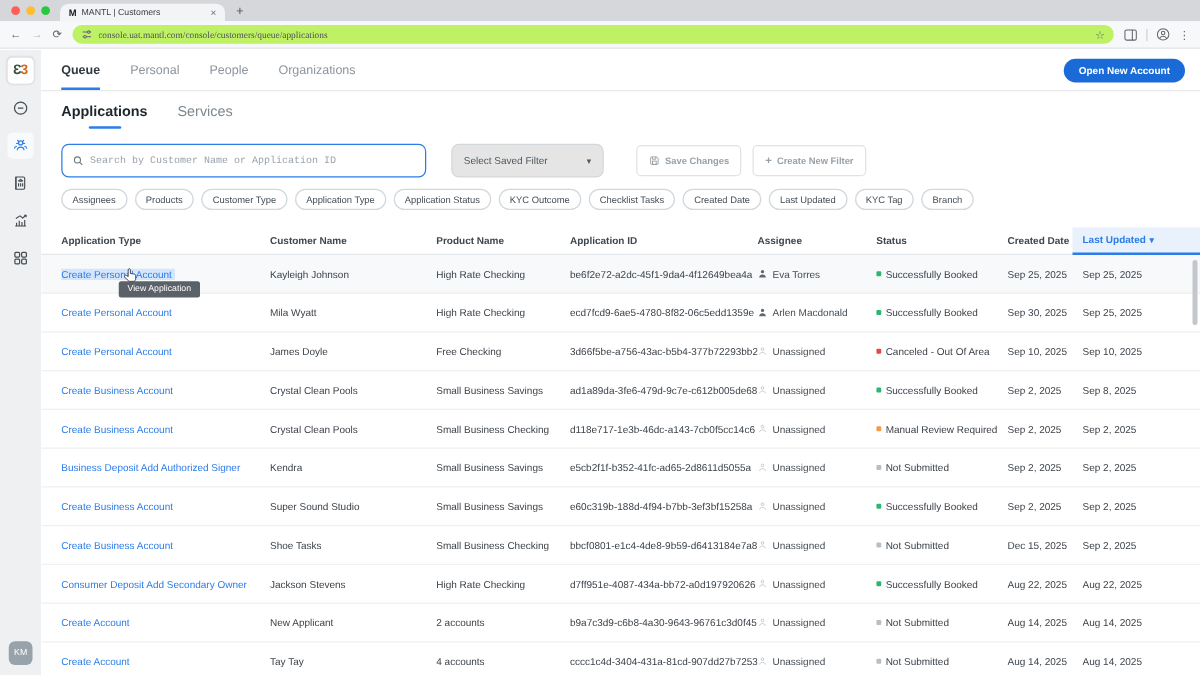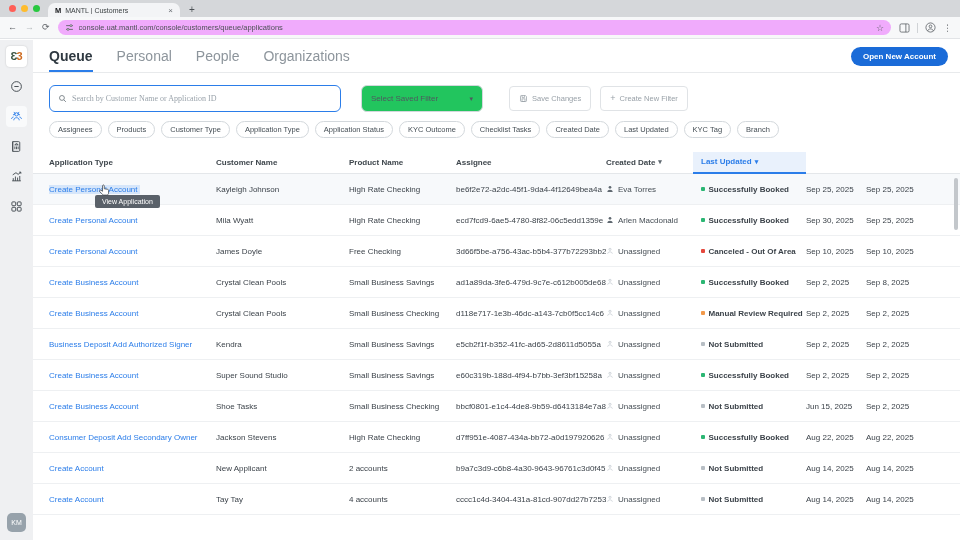--- a/index.html
+++ b/index.html
@@ -13,58 +13,58 @@
   .t-red{background:#ff5f57}.t-yel{background:#febc2e}.t-grn{background:#28c840}
   .tab { width:132px; height:14px; background:#f3f4f6; border-radius:7px 7px 0 0; display:flex; align-items:center; gap:4px; padding:0 7px; font-size:7px; color:#3b4043; }
   .tab .fav { font-weight:bold; font-size:7.5px; color:#15171a; }
   .tab .ttl { flex:1; white-space:nowrap; overflow:hidden; }
   .tab .x { color:#6b7075; font-size:8px; }
   .newtab { color:#4b5054; font-size:10px; margin-left:9px; line-height:14px; }
 
   .btoolbar { height:22px; background:#f7f8f9; border-bottom:1px solid #e2e4e7; display:flex; align-items:center; padding:0 8px; gap:8px; }
   .nav-ic { font-size:9px; color:#5f6368; line-height:1; }
   .nav-ic.dis { color:#b8bcc0; }
-  .url-pill { flex:1; height:15px; background:#f0abfc; border-radius:8px; display:flex; align-items:center; gap:5px; padding:0 7px; }
+  .url-pill { flex:1; height:15px; background:#bef264; border-radius:8px; display:flex; align-items:center; gap:5px; padding:0 7px;font-family:Liberation Serif, serif; }
   .url-pill svg { flex:none; }
   .url-txt { flex:1; font-size:7.5px; color:#4d5156; white-space:nowrap; overflow:hidden; }
   .star { color:#5f6368; font-size:9px; }
   .chrome-right { display:flex; align-items:center; gap:7px; }
   .vdiv { width:1px; height:10px; background:#d0d3d6; }
   .dots { color:#5f6368; font-size:9px; letter-spacing:0; }
 
   
   .app { position:absolute; top:40px; left:0; right:0; bottom:0; display:flex; }
   .side { width:33px; background:#eff0f2; display:flex; flex-direction:column; align-items:center; padding-top:6px; position:relative; flex:none; }
   .logo { width:21px; height:21px; background:#fff; border-radius:4px; box-shadow:0 0 2px rgba(0,0,0,.18); display:flex; align-items:center; justify-content:center; font-size:11px; font-weight:bold; line-height:1; }
   .logo .l { color:#35503e; margin-right:-1px; }
   .logo .r { color:#cd6a1f; }
   .side-ic { width:21px; height:21px; margin-top:9px; display:flex; align-items:center; justify-content:center; color:#454c52; border-radius:4px; }
   .side-ic.active { color:#2b7de9; background:#f9fafb; }
   .avatar { position:absolute; bottom:8px; width:19px; height:19px; background:#97a2ab; border-radius:5px; color:#fff; font-size:7px; display:flex; align-items:center; justify-content:center; }
 
   .main { flex:1; display:flex; flex-direction:column; background:#fff; position:relative; min-width:0; }
 
   .nav-row { height:33px; display:flex; align-items:center; padding:0 12px 0 16px; border-bottom:1px solid #e8eaec; flex:none; }
-  .nav-item { font-size:14px; color:#8d959c; margin-right:24px; height:100%; display:flex; align-items:center; position:relative; }
+  .nav-item { font-size:10px; color:#8d959c; margin-right:24px; height:100%; display:flex; align-items:center; position:relative; }
   .nav-item.active { color:#2f3941; font-weight:bold; }
   .nav-item.active::after { content:''; position:absolute; left:0; right:0; bottom:0; height:2px; background:#2b7de9; }
   .open-btn { margin-left:auto; background:#1a6bd8; color:#fff; font-size:8px; font-weight:bold; padding:5px 12px; border-radius:11px; border:none; font-family:inherit; }
 
   .page-tabs { padding:11px 16px 0; display:flex; gap:24px; flex:none; }
   .ptab { font-size:11.5px; color:#7d868c; padding-bottom:7px; position:relative; }
   .ptab.active { color:#1f262b; font-weight:bold; }
   .ptab.active::after { content:''; position:absolute; left:50%; transform:translateX(-50%); bottom:0; width:26px; height:2.5px; border-radius:2px; background:#2b7de9; }
 
   .toolbar-row { display:flex; align-items:center; padding:12px 16px 0; flex:none; }
   .search-box { width:292px; height:27px; border:1.5px solid #2b7de9; border-radius:6px; display:flex; align-items:center; gap:5px; padding:0 8px; }
-  .search-box input { border:none; outline:none; flex:1; font-size:8px; font-family:Liberation Serif, serif; color:#333; background:transparent; }
+  .search-box input { border:none; outline:none; flex:1; font-size:8px; font-family:Liberation Mono, monospace; color:#333; background:transparent; }
   .search-box input::placeholder { color:#9aa3ab; }
-  .saved-filter { width:122px; height:27px; border:1px solid #d3d8dc; border-radius:6px; display:flex; align-items:center; justify-content:space-between; padding:0 9px; font-size:8px; color:#4f585f; margin-left:20px; background:#22c55e; }
+  .saved-filter { width:122px; height:27px; border:1px solid #d3d8dc; border-radius:6px; display:flex; align-items:center; justify-content:space-between; padding:0 9px; font-size:8px; color:#4f585f; margin-left:20px; background:#e5e5e5; }
   .chev { font-size:7px; color:#4f585f; }
-  .btn-light { height:25px; border:1px solid #e0e3e6; border-radius:4px; background:#fff; color:#99a1a8; font-size:7.5px; display:flex; align-items:center; gap:4px; padding:0 9px; font-family:inherit; }
+  .btn-light { height:25px; border:1px solid #e0e3e6; border-radius:4px; background:#fff; color:#99a1a8; font-size:7.5px; display:flex; align-items:center; gap:4px; padding:0 9px; font-family:inherit;font-weight:bold; }
   .btn-light.first { margin-left:26px; }
   .btn-light + .btn-light { margin-left:9px; }
   .plus { font-size:9px; line-height:1; }
 
   .chips-row { display:flex; gap:6px; padding:9px 16px 13px; flex:none; }
   .chip { border:1px solid #d3d8dc; border-radius:10px; padding:3px 8px; font-size:7.5px; color:#454e55; background:#fff; white-space:nowrap; }
 
   
   .grid { display:grid; grid-template-columns:167px 133px 107px 150px 95px 105px 60px 1fr; padding-left:16px; align-items:center; }
   .thead { height:23px; font-size:8px; font-weight:bold; color:#3f474d; border-bottom:1px solid #e4e7ea; flex:none; }
@@ -75,21 +75,21 @@
 
   .tbody { position:relative; flex:1; overflow:hidden; }
   .row { height:31px; font-size:8px; color:#3c434a; border-bottom:1px solid #eef0f2; }
   .row.hovered { background:#f7f9fb; }
   .cell-link { color:#2b7de9; text-decoration:none; white-space:nowrap; }
   .cell-link.link-highlight { background:#d6e6fa; padding:1px 2px; margin-left:-2px; }
   .cell { white-space:nowrap; overflow:hidden; }
   .assignee { display:flex; align-items:center; gap:4px; color:#454d54; }
   .assignee .icon-filled { color:#5f6870; display:flex; }
   .assignee .icon-outline { color:#b9c1c8; display:flex; }
-  .status { display:flex; align-items:center; gap:4px;font-weight:bold; }
+  .status { display:flex; align-items:center; gap:4px; }
   .dot { width:3.5px; height:3.5px; border-radius:1px; flex:none; }
   .lu-cell { padding-left:0; }
 
   .scrollbar { position:absolute; right:2px; top:0; bottom:0; width:4px; }
   .thumb { position:absolute; top:4px; right:0; width:4px; height:52px; background:#c3c7cb; border-radius:2px; }
 
   .hover-cursor { position:absolute; left:64px; top:10px; z-index:6; }
   .tooltip { position:absolute; left:62px; top:21px; background:#5a6169; color:#fff; font-size:7px; padding:3px 7px; border-radius:2px; z-index:5; white-space:nowrap; }
 </style>
 </head>
@@ -186,20 +186,24 @@
   <div class="main">
 
     <div class="nav-row">
       <span class="nav-item active">Queue</span>
       <span class="nav-item">Personal</span>
       <span class="nav-item">People</span>
       <span class="nav-item">Organizations</span>
       <button class="open-btn">Open New Account</button>
     </div>
 
+    <div class="page-tabs">
+      <span class="ptab active">Applications</span>
+      <span class="ptab">Services</span>
+    </div>
 
     <div class="toolbar-row">
       <div class="search-box">
         <svg width="9" height="9" viewBox="0 0 24 24" fill="none" stroke="#6b747b" stroke-width="2.2">
             <circle cx="10.5" cy="10.5" r="6.5"></circle>
             <path d="M15.5 15.5L21 21"></path>
           </svg>
         <input placeholder="Search by Customer Name or Application ID" style="">
       </div>
       <div class="saved-filter">
@@ -231,21 +235,23 @@
         <span class="chip">Created Date</span>
         <span class="chip">Last Updated</span>
         <span class="chip">KYC Tag</span>
         <span class="chip">Branch</span>
       </div>
 
     <div class="grid thead">
       <div class="th">Application Type</div>
       <div class="th">Customer Name</div>
       <div class="th">Product Name</div>
+      <div class="th">Application ID</div>
       <div class="th">Assignee</div>
+      <div class="th">Status</div>
       <div class="th">
         <span>Created Date</span>
         <span class="tri">▾</span>
       </div>
       <div class="th lu">
         <span>Last Updated</span>
         <span class="tri">▾</span>
       </div>
     </div>
 
@@ -420,21 +426,21 @@
                 <circle cx="12" cy="7" r="3.2"></circle>
                 <path d="M5 20c.7-3.6 3.5-5.4 7-5.4s6.3 1.8 7 5.4"></path>
               </svg>
             </span>
       <span>Unassigned</span>
     </div>
     <div class="cell status">
       <span class="dot" style="background: rgb(183, 190, 196);"></span>
       <span>Not Submitted</span>
     </div>
-    <div class="cell">Jun 15, 2025</div>
+    <div class="cell">Dec 15, 2025</div>
     <div class="cell lu-cell">Sep 2, 2025</div>
   </div>
         <div class="grid row">
     <div class="cell"><a href="#" class="cell-link">Consumer Deposit Add Secondary Owner</a></div>
     <div class="cell">Jackson Stevens</div>
     <div class="cell">High Rate Checking</div>
     <div class="cell">d7ff951e-4087-434a-bb72-a0d197920626</div>
     <div class="cell assignee">
 
       <span class="icon-outline">

